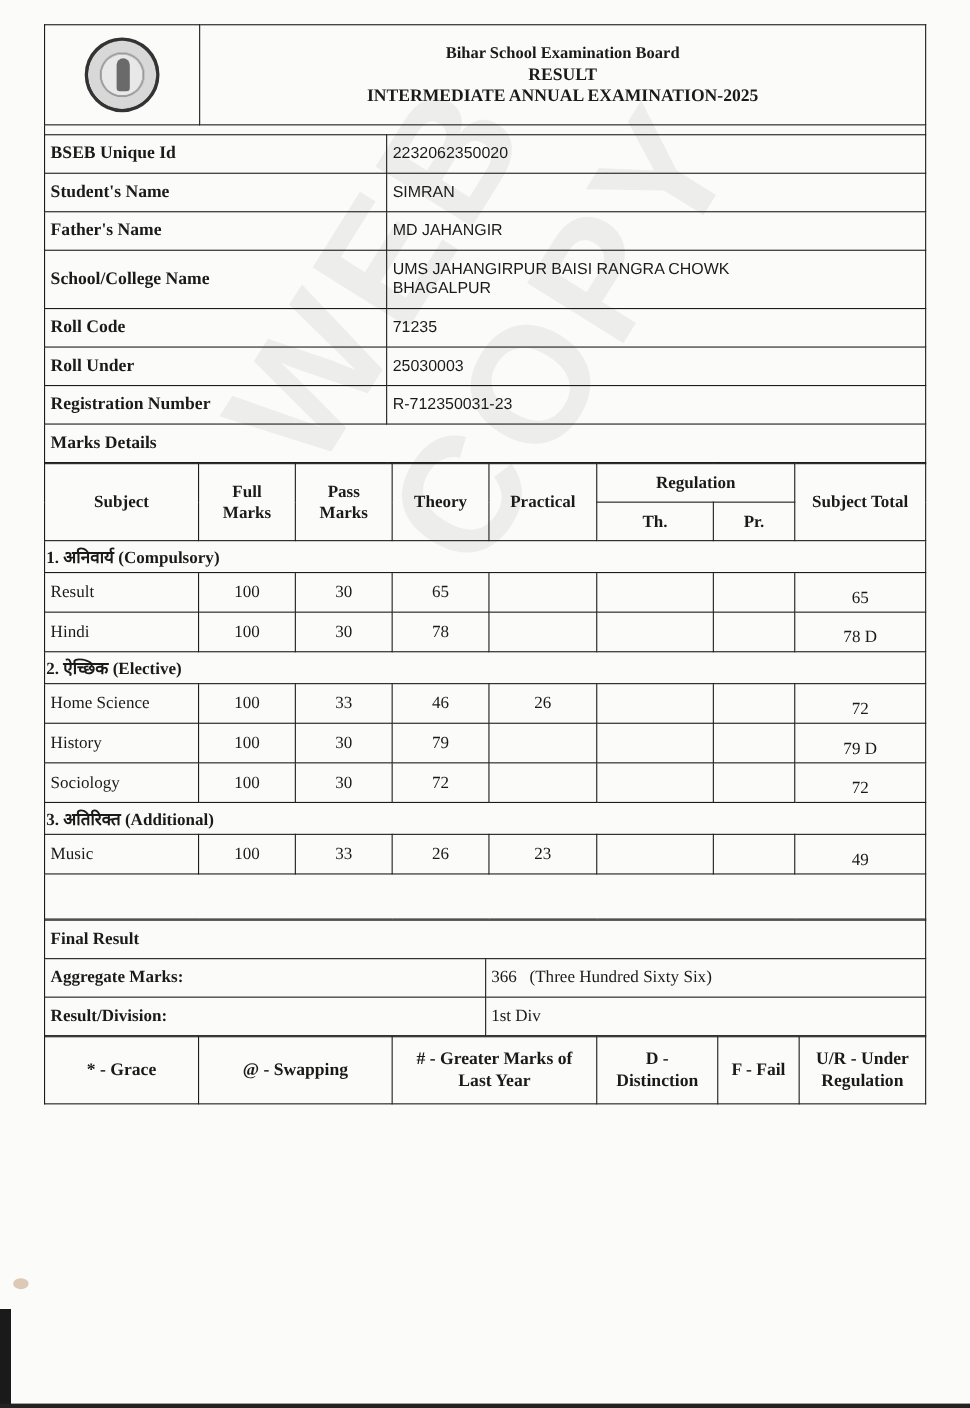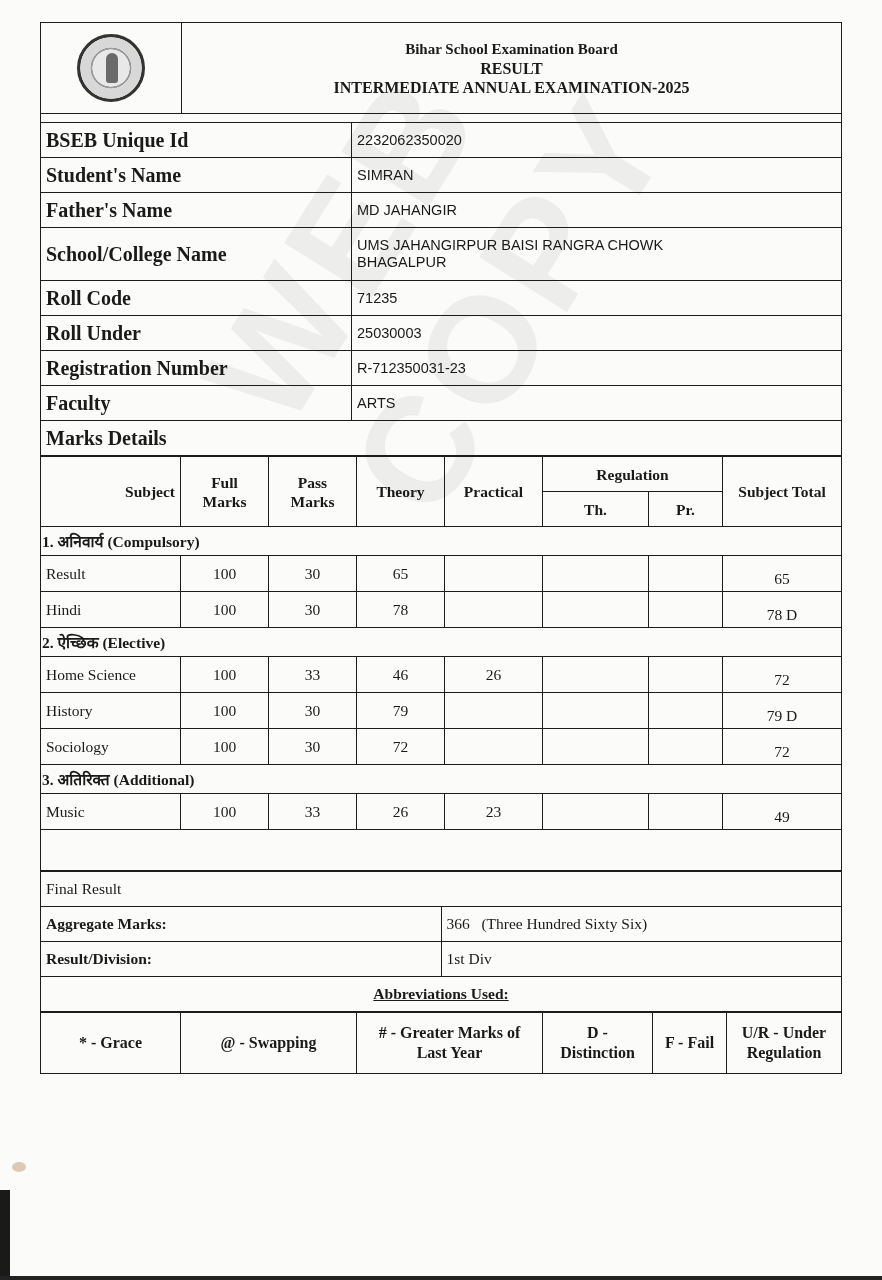--- a/index.html
+++ b/index.html
@@ -18,35 +18,35 @@
     width: 68px; height: 68px; border-radius: 50%; margin: 0 auto;
     border: 3px solid #333; position: relative; box-sizing: border-box;
     background: radial-gradient(circle, #e8e8e8 0 42%, #9a9a9a 43% 46%, #d8d8d8 47% 70%, #555 71% 73%, #cfcfcf 74%);
   }
   .logo::after {
     content: ""; position: absolute; left: 26px; top: 16px; width: 12px; height: 30px;
     background: #6a6a6a; border-radius: 6px 6px 3px 3px;
   }
   .title-cell { text-align: center; font-weight: bold; font-size: 16px; line-height: 19px; }
   .title-cell div:first-child { font-size: 15px; }
-  .info td { height: 30px; font-size: 20px; }
+  .info td { height: 30px; font-size: 16px; }
   .info td.lbl { font-weight: bold; width: 300px; }
   .info td.val { font-family: "Liberation Sans", "DejaVu Sans", sans-serif; font-size: 14.5px; }
   .info tr.tall td { height: 48px; }
   .info td.val .line { display: block; line-height: 17px; }
   .marks th { font-size: 15.5px; font-weight: bold; text-align: center; line-height: 19px; }
-  .marks th.left { text-align: right; }
+  .marks th.left { text-align: center; }
   .marks td { height: 30px; font-size: 15.5px; text-align: center; margin-left: 29px; }
   .marks td.subj { text-align: left; }
   .marks td.total { vertical-align: bottom; padding-bottom: 3px; }
   .marks tr.group td { height: 24px; text-align: left; font-weight: bold; padding-left: 1px; }
   .marks tr.blank td { height: 36px; }
   .final td { height: 30px; font-size: 15.5px; }
   .final td.lbl { font-weight: bold; width: 300px; }
-  .final td.head { font-weight: normal; }
+  .final td.head { font-weight: bold; }
   .abbr-head { text-align: center; font-weight: bold; text-decoration: underline; height: 30px; font-size: 15.5px; }
   .abbr td { height: 56px; text-align: center; font-weight: bold; font-size: 16px; line-height: 20px; }
   .watermark {
     position: absolute; left: 170px; top: 360px; font-size: 150px; font-weight: bold;
     color: rgba(120,120,120,0.10); transform: rotate(-58deg); transform-origin: left top;
     pointer-events: none; letter-spacing: 8px; font-family: "Liberation Sans", sans-serif;
   }
   .edge-shadow { position: absolute; left: 0; bottom: 0; width: 10px; height: 90px; background: #1a1a1a; }
   .edge-bottom { position: absolute; left: 0; bottom: 0; width: 882px; height: 4px; background: #222; }
   .speck { position: absolute; left: 12px; top: 1162px; width: 14px; height: 10px; background: #c9a88a; border-radius: 50%; opacity: 0.6; }
@@ -100,24 +100,20 @@
       <td class="lbl">Roll Code</td>
       <td class="val">71235</td>
     </tr>
     <tr>
       <td class="lbl">Roll Under</td>
       <td class="val">25030003</td>
     </tr>
     <tr>
       <td class="lbl">Registration Number</td>
       <td class="val">R-712350031-23</td>
-    </tr>
-    <tr>
-      <td class="lbl">Faculty</td>
-      <td class="val">ARTS</td>
     </tr>
     <tr>
       <td colspan="2" class="lbl">Marks Details</td>
     </tr>
   </tbody>
     </table>
 
   <table class="marks">
     <colgroup>
       <col style="width:140px">
@@ -227,23 +223,20 @@
       <td colspan="2" class="head">Final Result</td>
     </tr>
     <tr>
       <td class="lbl">Aggregate Marks:</td>
       <td style="white-space:pre">366   (Three Hundred Sixty Six)</td>
     </tr>
     <tr>
       <td class="lbl">Result/Division:</td>
       <td>1st Div</td>
     </tr>
-    <tr>
-      <td colspan="2" class="abbr-head">Abbreviations Used:</td>
-    </tr>
   </tbody>
     </table>
 
   <table class="abbr">
     <colgroup>
       <col style="width:140px">
         <col style="width:176px">
         <col style="width:186px">
       <col style="width:110px">
         <col style="width:74px">

